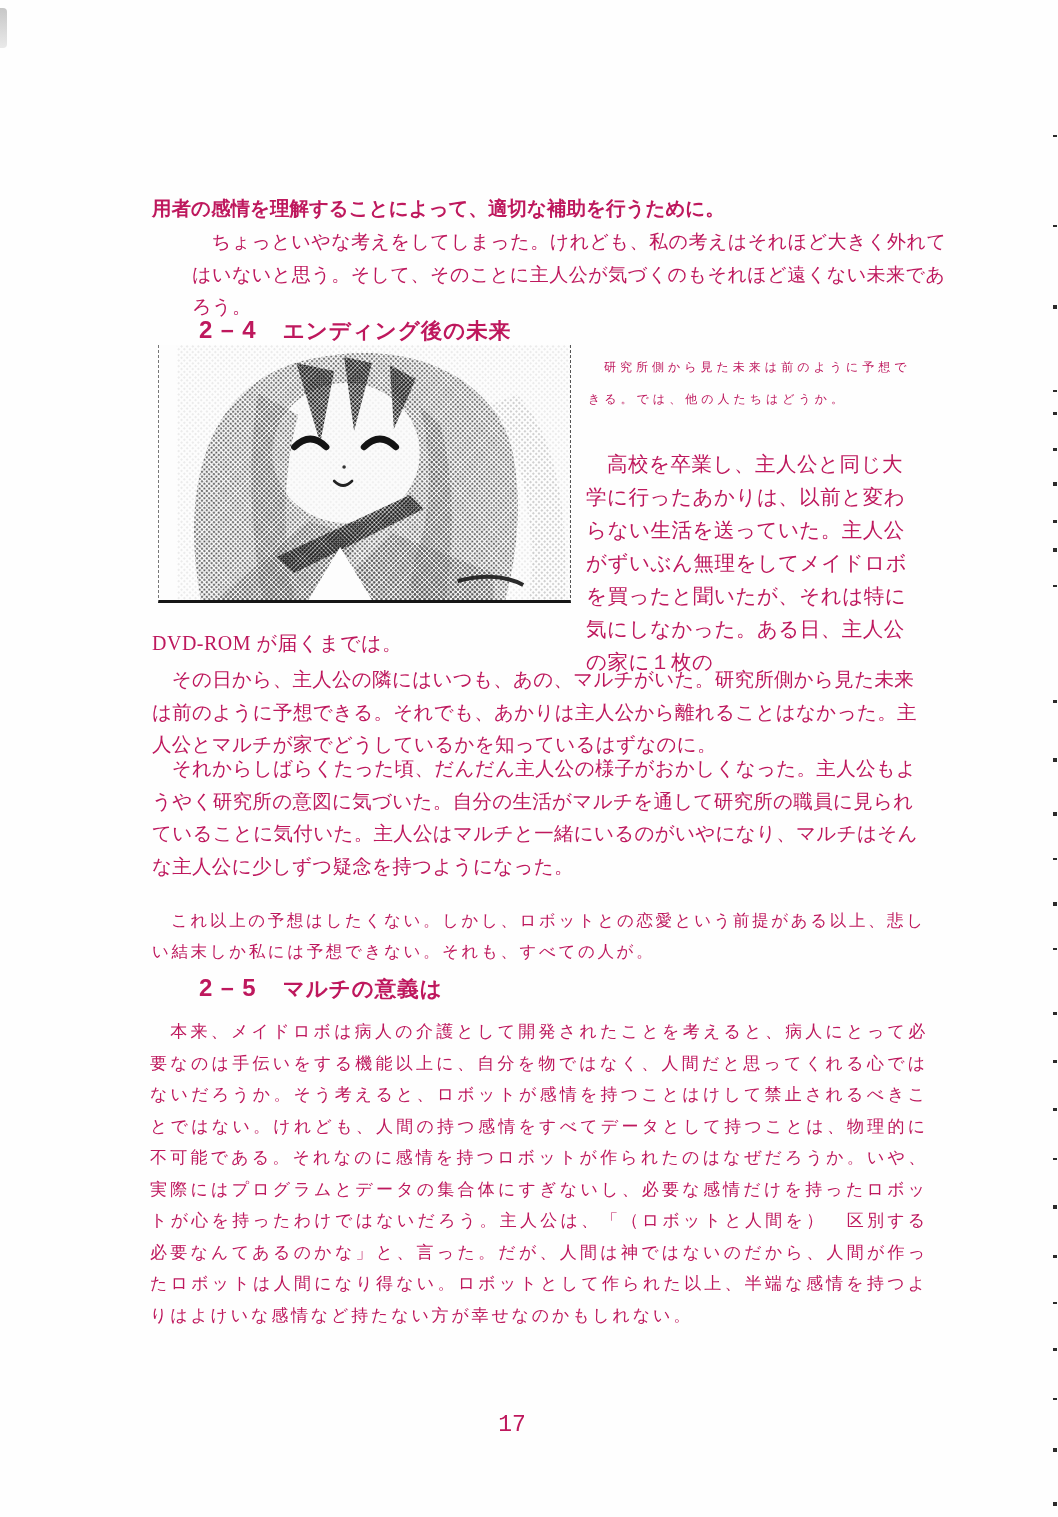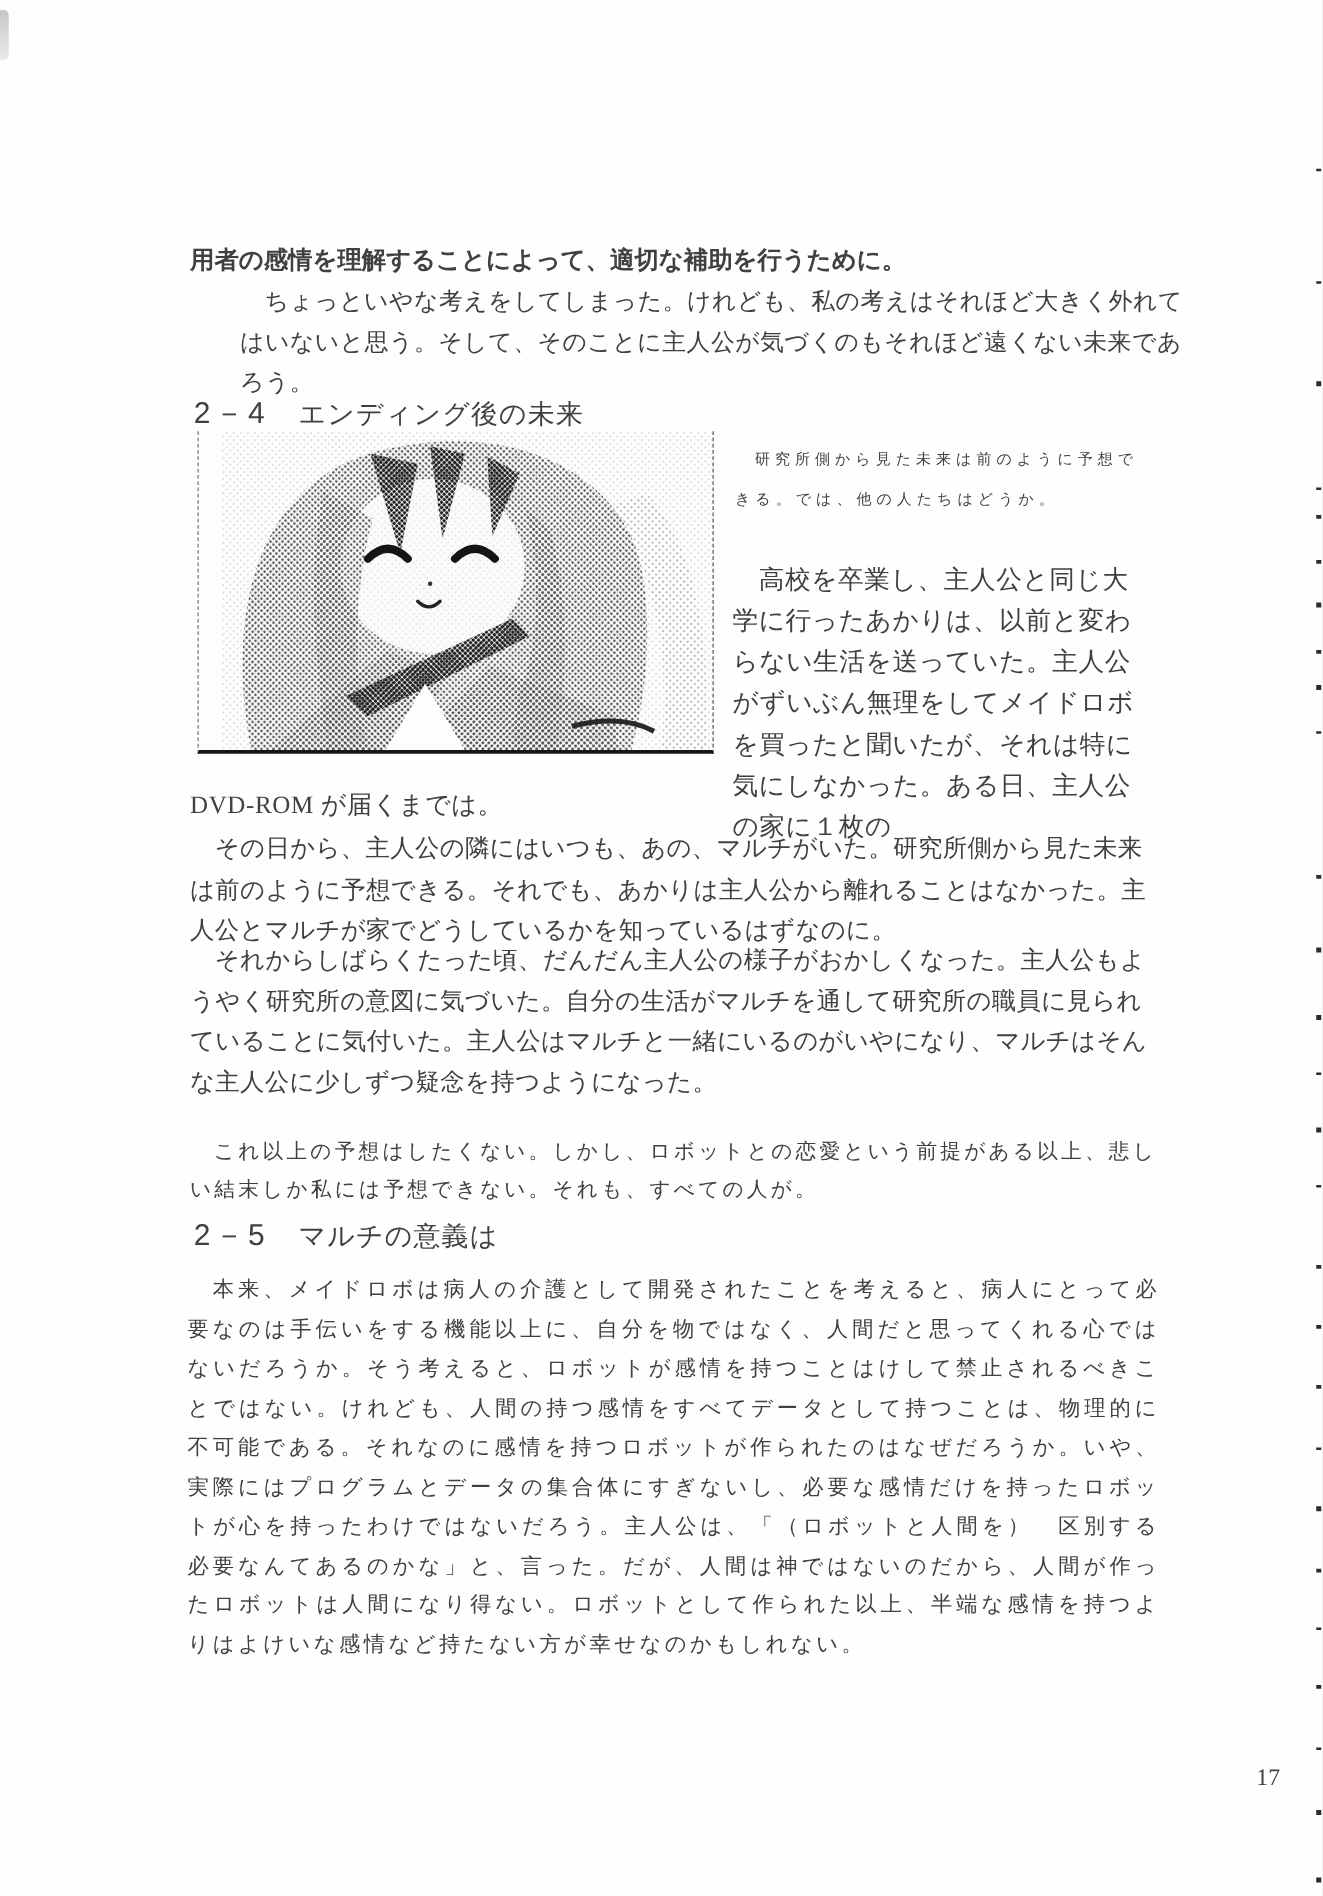--- a/index.html
+++ b/index.html
@@ -1,40 +1,41 @@
 <!DOCTYPE html>
 <html><head>
 <meta charset="utf-8">
 <style>
   html,body{margin:0;padding:0;background:#e8e8e6;}
   .page{
     position:relative;
     width:1058px;height:1517px;
     margin:0 auto;
     background:#fefefe;
-    color:#404040;
+    color:#be185d;
     overflow:hidden;
     font-family:"Liberation Serif", serif;
   }
   .abs{position:absolute;}
   .gothic{font-family:"Liberation Sans", sans-serif;}
   .mincho{font-family:"Liberation Serif", serif;}
 
   .intro-line1{
     left:152px;top:192px;width:780px;
     font-size:19.5px;font-weight:600;line-height:32px;
   }
   .intro-para{
     left:152px;top:226px;width:772px;
     font-size:19px;line-height:32.5px;letter-spacing:.5px;margin-left:40px;
   }
 
   .sec-heading{
     display:flex;align-items:baseline;gap:24px;
-    font-weight:normal;
+    font-weight:bold;
+    margin-left:44px;
   }
   .sec-heading .num{font-size:24px;letter-spacing:3px;}
   .sec-heading .ttl{font-size:21.5px;letter-spacing:1px;}
   .h24{left:155px;top:314px;}
   .h25{left:155px;top:972px;}
 
   .figure{
     left:158px;top:345px;width:413px;height:258px;
     border-left:1px dashed #777;
     border-right:1px dashed #555;
@@ -67,22 +68,22 @@
     left:152px;top:893px;width:774px;
     font-size:16.5px;letter-spacing:2.6px;line-height:30.5px;margin-top:13px;
   }
   .body25{
     left:150px;top:1016px;width:778px;
     font-size:17px;letter-spacing:2.8px;line-height:31.5px;
     text-align:justify;
   }
   .pageno{
     left:0;top:1412px;width:1024px;
-    text-align:right;font-size:19px;
-    font-family:Liberation Serif, serif;
+    text-align:center;font-size:23px;
+    font-family:Liberation Mono, monospace;
   }
   .smudge{
     left:0;top:8px;width:7px;height:40px;
     background:linear-gradient(180deg,#9a9a9a,#d9d9d9);
     opacity:.55;border-radius:0 4px 4px 0;
   }
   .tick{
     position:absolute;right:1px;width:4px;background:#2b2b2b;
   }
 </style>

